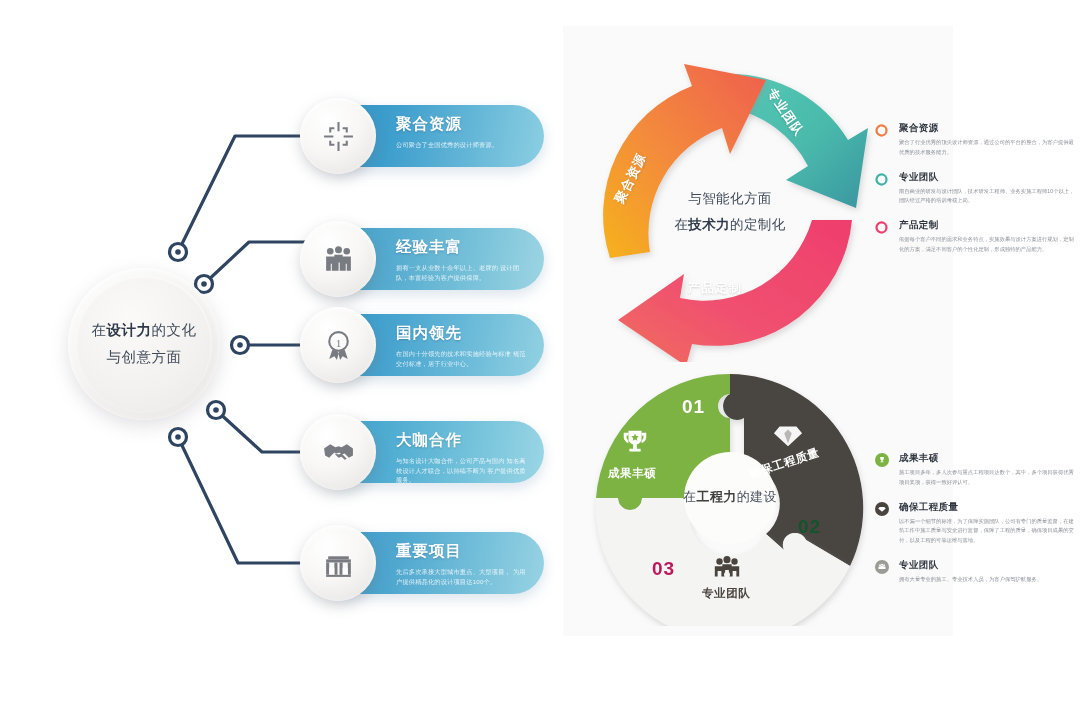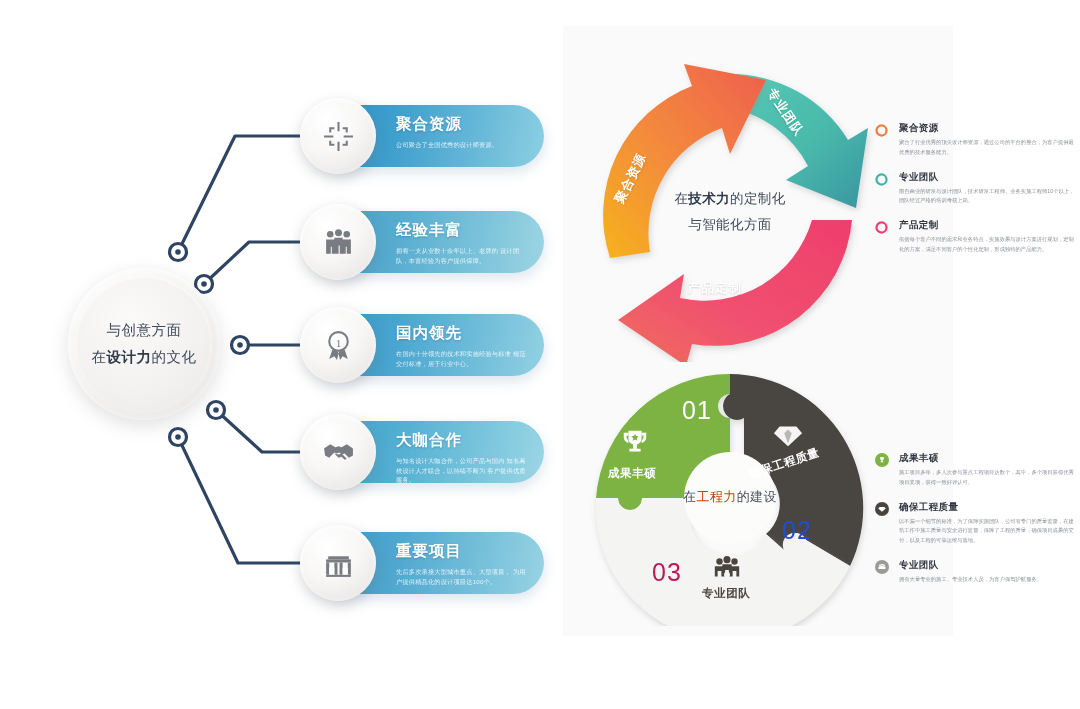--- a/index.html
+++ b/index.html
@@ -68,22 +68,22 @@
   .cycle-center b{font-weight:700;color:#2f3a4a;}
   .arc-label{position:absolute;font-size:12.5px;font-weight:700;color:#fff;
     text-shadow:0 1px 2px rgba(0,0,0,.16);letter-spacing:1px;white-space:nowrap;}
 
   
   #puzzle{position:absolute;left:35px;top:368px;width:280px;height:258px;}
   .pz-center{
     position:absolute;left:0;right:0;top:50%;transform:translateY(-50%);
     text-align:center;color:#4a5260;font-size:13px;line-height:1.95;letter-spacing:.4px;
   }
-  .pz-center b{font-weight:400;color:#c2410c;}
-  .pz-num{position:absolute;font-size:25px;font-weight:400;letter-spacing:1px;}
+  .pz-center b{font-weight:700;color:#404040;}
+  .pz-num{position:absolute;font-size:19px;font-weight:700;letter-spacing:1px;}
   .pz-lab{position:absolute;font-size:11.5px;font-weight:700;letter-spacing:.6px;white-space:nowrap;}
 
   
   .legend{position:absolute;width:200px;}
   .leg-item{position:relative;margin-bottom:13px;padding-left:24px;}
   .leg-dot{position:absolute;left:0;top:2px;width:13px;height:13px;}
   .leg-title{font-size:9.5px;font-weight:700;color:#2f3640;letter-spacing:.4px;}
   .leg-desc{margin-top:3px;font-size:5.3px;line-height:1.85;color:#8a9098;filter:blur(.42px);}
   .leg-badge{position:absolute;left:0;top:1px;width:14px;height:14px;border-radius:50%;
     display:flex;align-items:center;justify-content:center;}
@@ -114,39 +114,39 @@
         <circle cx="216" cy="410" r="8.5" fill="#fff" stroke="#2e4461" stroke-width="3.2"></circle>
         <circle cx="216" cy="410" r="2.8" fill="#2e4461"></circle>
         <circle cx="178" cy="437" r="8.5" fill="#fff" stroke="#2e4461" stroke-width="3.2"></circle>
         <circle cx="178" cy="437" r="2.8" fill="#2e4461"></circle>
       </g>
     </svg>
 
     <div class="hub">
       <div class="hub-inner"></div>
       <div class="hub-text">
+        <div><span>在</span><b>设计力</b><span>的文化</span></div>
         <div>与创意方面</div>
-        <div><span>在</span><b>设计力</b><span>的文化</span></div>
       </div>
     </div>
 
     <div class="card" style="left:316px;top:105px;">
       <div class="grad" style="background:linear-gradient(100deg,#2b8fc4 0%,#3f9fcd 35%,#67b8d8 70%,#8ccfe2 100%);"></div>
       <div class="icon-wrap">
         <svg viewBox="0 0 32 32">
             <path d="M15 2h2v9h-2zM15 21h2v9h-2zM2 15h9v2H2zM21 15h9v2h-9zM7 7h5v2H9v3H7zM20 7h5v5h-2V9h-3zM7 20h2v3h3v2H7zM23 20h2v5h-5v-2h3z"></path>
           </svg>
       </div>
       <div class="txt">
         <div class="title">聚合资源</div>
         <div class="desc">公司聚合了全国优秀的设计师资源。</div>
       </div>
     </div>
 
-    <div class="card" style="left:316px;top:211px;">
+    <div class="card" style="left:316px;top:228px;">
       <div class="grad" style="background:linear-gradient(100deg,#3e9bc8 0%,#56accf 35%,#79c2da 70%,#9dd5e3 100%);"></div>
       <div class="icon-wrap">
         <svg viewBox="0 0 32 32">
             <circle cx="8" cy="8" r="3.2"></circle>
             <circle cx="16" cy="6.5" r="3.4"></circle>
             <circle cx="24" cy="8" r="3.2"></circle>
             <path d="M4 13h8v14H9.5v-7h-1v7H4zM12 11.5h8V27h-2.8v-8h-1.1v8H12zM20 13h8v14h-4v-7h-1v7H20z"></path>
           </svg>
       </div>
       <div class="txt">
@@ -245,22 +245,22 @@
         <g filter="url(#softShadow)">
           <path d="M30,196 A138,138 0 0 1 112,24 L104,2 L186,18 L150,92 L142,66 A112,112 0 0 0 70,190 Z" fill="url(#gOrange)"></path>
         </g>
       </svg>
 
       <div class="arc-label" style="left:178px;top:42px;transform:rotate(56deg);">专业团队</div>
       <div class="arc-label" style="left:108px;top:218px;">产品定制</div>
       <div class="arc-label" style="left:24px;top:108px;transform:rotate(-64deg);">聚合资源</div>
 
       <div class="cycle-center">
+        <div>与智能化方面</div>
         <div><span>在</span><b>技术力</b><span>的定制化</span></div>
-        <div>与智能化方面</div>
       </div>
     </div>
 
     <div class="legend" style="left:320px;top:122px;">
       <div class="leg-item">
         <svg class="leg-dot" viewBox="0 0 14 14">
             <circle cx="7" cy="7" r="5.4" fill="none" stroke="#ef7b45" stroke-width="2.4"></circle>
           </svg>
         <div class="leg-title">聚合资源</div>
         <div class="leg-desc">聚合了行业优秀的顶尖设计师资源，通过公司的平台的整合，为客户提供最优质的技术服务能力。</div>
@@ -297,21 +297,21 @@
           <path d="M140,6 a134,134 0 0 1 120,192 L216,172 a12,12 0 1 0 -22,10 L176,166 a40,40 0 0 0 -22,-70 L154,50 a12,12 0 1 1 -14,-24 Z" fill="#4a443f"></path>
         </g>
 
         <g filter="url(#pzShadow)">
           <path d="M6,130 A134,134 0 0 0 260,198 L216,172 a12,12 0 1 0 -22,10 L176,166 a40,40 0 0 1 -72,-36 L52,130 a12,12 0 1 1 -24,0 Z" fill="#f4f4f2"></path>
         </g>
         <circle cx="140" cy="130" r="46" fill="#fcfcfb"></circle>
       </svg>
 
       <div class="pz-num" style="left:92px;top:28px;color:#ffffff;">01</div>
-      <div class="pz-num" style="left:192px;top:148px;color:#1d4ed8;">02</div>
+      <div class="pz-num" style="left:208px;top:148px;color:#14532d;">02</div>
       <div class="pz-num" style="left:62px;top:190px;color:#be185d;">03</div>
 
       <svg style="position:absolute;left:30px;top:60px;width:30px;height:30px;" viewBox="0 0 32 32">
         <path fill="#fff" d="M9 3h14v8a7 7 0 0 1-5 6.7V22h4v3H10v-3h4v-4.3A7 7 0 0 1 9 11z"></path>
         <path fill="#fff" d="M4 5h5v3H7v2a3 3 0 0 0 2 2.8V16A7 7 0 0 1 4 10zM23 5h5v5a7 7 0 0 1-5 6v-3.2A3 3 0 0 0 25 10V8h-2z"></path>
         <path fill="#7cb342" d="M16 6l1.2 2.6 2.8.3-2.1 1.9.6 2.8-2.5-1.4-2.5 1.4.6-2.8L12 8.9l2.8-.3z"></path>
       </svg>
       <div class="pz-lab" style="left:18px;top:98px;color:#ffffff;">成果丰硕</div>
 
       <svg style="position:absolute;left:182px;top:52px;width:32px;height:30px;" viewBox="0 0 32 32">

